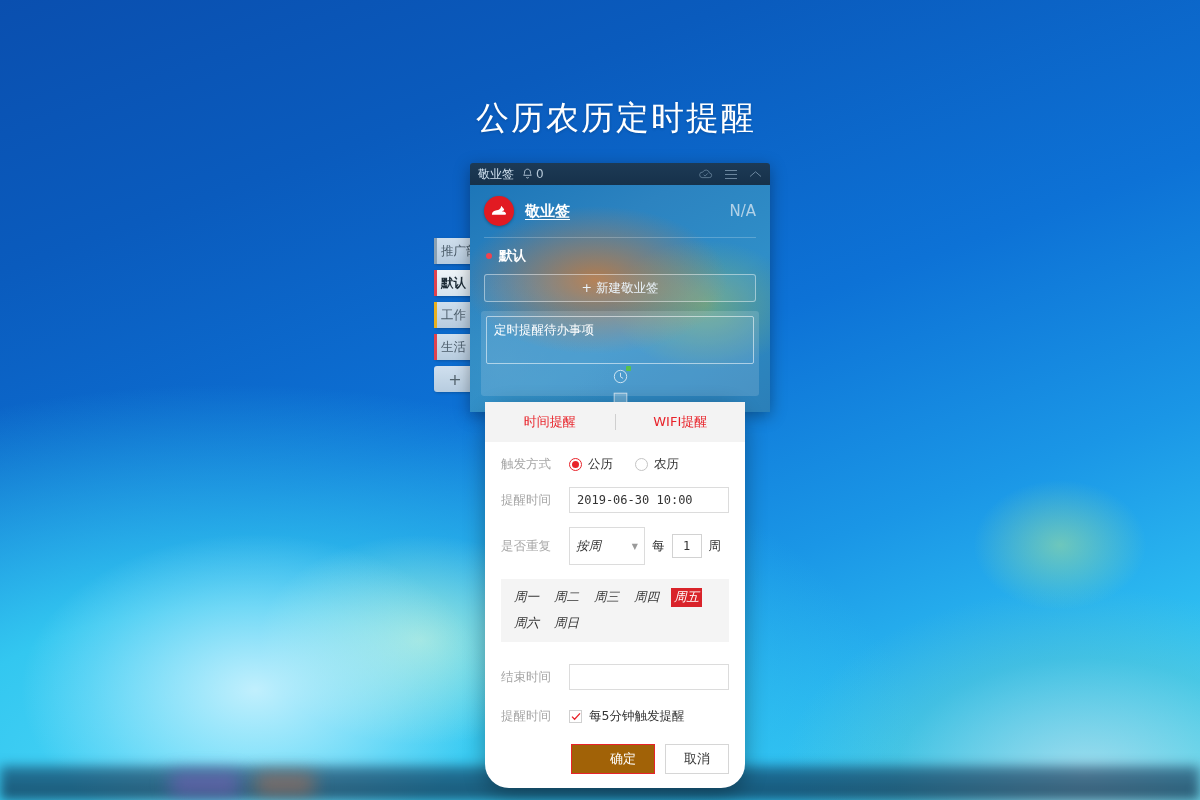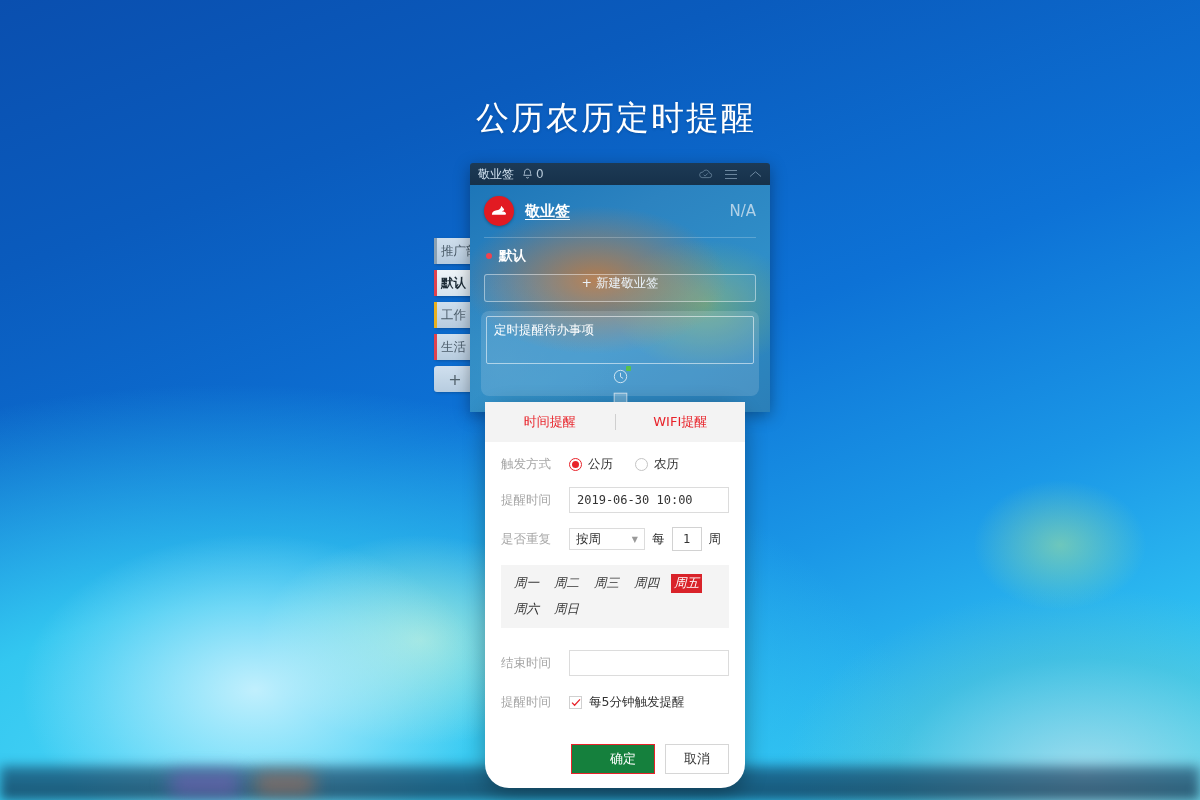--- a/index.html
+++ b/index.html
@@ -108,29 +108,29 @@
   #divider { margin: 11px 14px 0 14px; height: 1px; background: rgba(255,255,255,0.22); }
 
   #group-row { display: flex; align-items: center; padding: 9px 14px 0 16px; }
   #group-dot { width: 6px; height: 6px; border-radius: 50%; background: #f0434f; margin-right: 7px; }
   #group-name { color: #fff; font-size: 13.5px; font-weight: bold; }
 
   #new-note-btn {
     margin: 9px 14px 0 14px; height: 28px;
     border: 1px solid rgba(255,255,255,0.45);
     border-radius: 3px;
-    display: flex; justify-content: center;
+    display: flex; align-items: center; justify-content: center;
     color: #eaf3fa; font-size: 12.5px;
     background: rgba(255,255,255,0.06);
   }
 
   #note-card {
     margin: 9px 11px 0 11px;
     background: rgba(255,255,255,0.14);
-    border-radius: 8px;
+    border-radius: 3px;
     padding: 5px;
   }
   #note-editor {
     height: 48px;
     border: 1px solid rgba(255,255,255,0.55);
     border-radius: 2px;
     padding: 5px 7px;
     color: #ffffff; font-size: 12.5px;
   }
   #note-toolbar {
@@ -178,23 +178,23 @@
   .radio.on { border-color: #e8232a; }
   .radio.on::after { content: ""; width: 7px; height: 7px; border-radius: 50%; background: #e8232a; }
 
   .txt-input {
     flex: 1; height: 26px; border: 1px solid #dcdcdc; background: #fff;
     padding: 0 7px; font-size: 12px; color: #333;
     font-family: "DejaVu Sans Mono", "Liberation Mono", monospace;
     display: flex; align-items: center;
   }
   .sel {
-    width: 76px; height: 22px; border: 1px solid #dcdcdc; background: #fff;
+    width: 76px; height: 38px; border: 1px solid #dcdcdc; background: #fff;
     display: flex; align-items: center; padding: 0 6px;
-    font-size: 12.5px; color: #333;
+    font-size: 12.5px; color: #333; font-style: italic;
   }
   .sel .caret { margin-left: auto; color: #9a9a9a; font-size: 8px; }
   .every-lbl { font-size: 12.5px; color: #333; margin: 0 7px; }
   .num-input {
     width: 30px; height: 24px; border: 1px solid #d2d2d2; background: #fff;
     display: flex; align-items: center; justify-content: center;
     font-size: 12px; color: #333;
     font-family: "DejaVu Sans Mono", "Liberation Mono", monospace;
   }
   .unit-lbl { font-size: 12.5px; color: #333; margin-left: 7px; }
@@ -212,21 +212,21 @@
     display: flex; align-items: center; justify-content: center;
     color: #e8232a; font-size: 11px; flex: none; margin-right: 7px;
   }
   #important-text { font-size: 12.5px; color: #333; }
 
   #dlg-actions {
     position: absolute; right: 16px; bottom: 14px;
     display: flex; gap: 10px;
   }
   .btn { height: 30px; padding: 0 18px; font-size: 13px; display: flex; align-items: center; justify-content: center; }
-  .btn-ok { background: #15803d; color: #fff; border: 1px solid #e8232a; padding-left: 38px; }
+  .btn-ok { background: #a16207; color: #fff; border: 1px solid #e8232a; padding-left: 38px; }
   .btn-cancel { background: #fff; color: #333; border: 1px solid #d6d6d6; }
 </style>
 </head>
 <body>
 
 <div id="desktop">
   <div id="taskbar"></div>
   <div id="taskbar-blob-a"></div>
   <div id="taskbar-blob-b"></div>
 </div>

